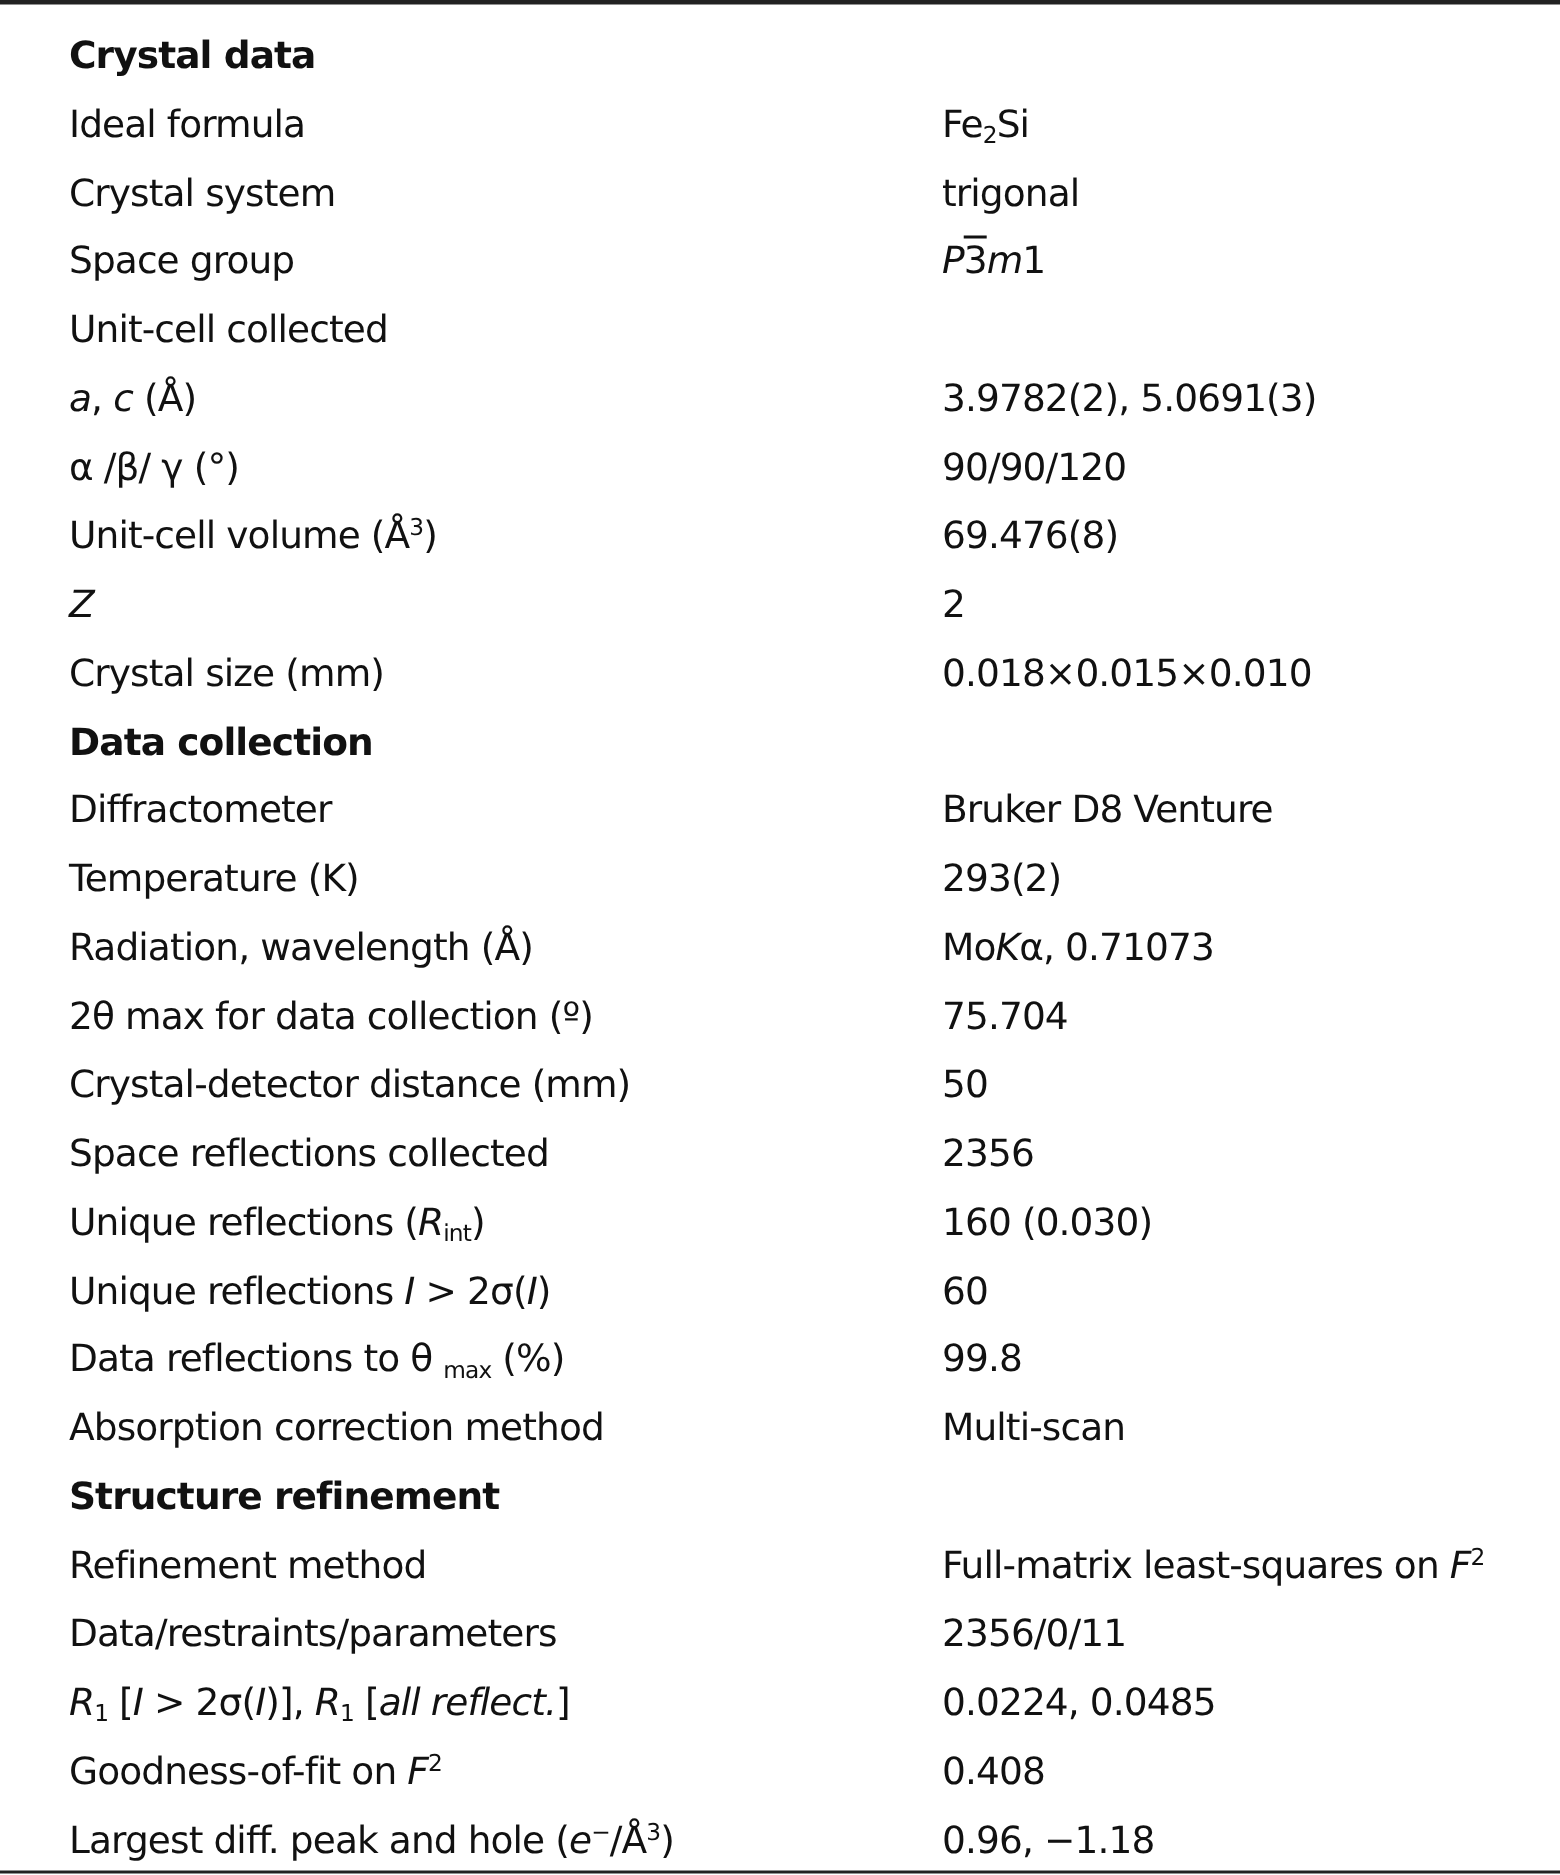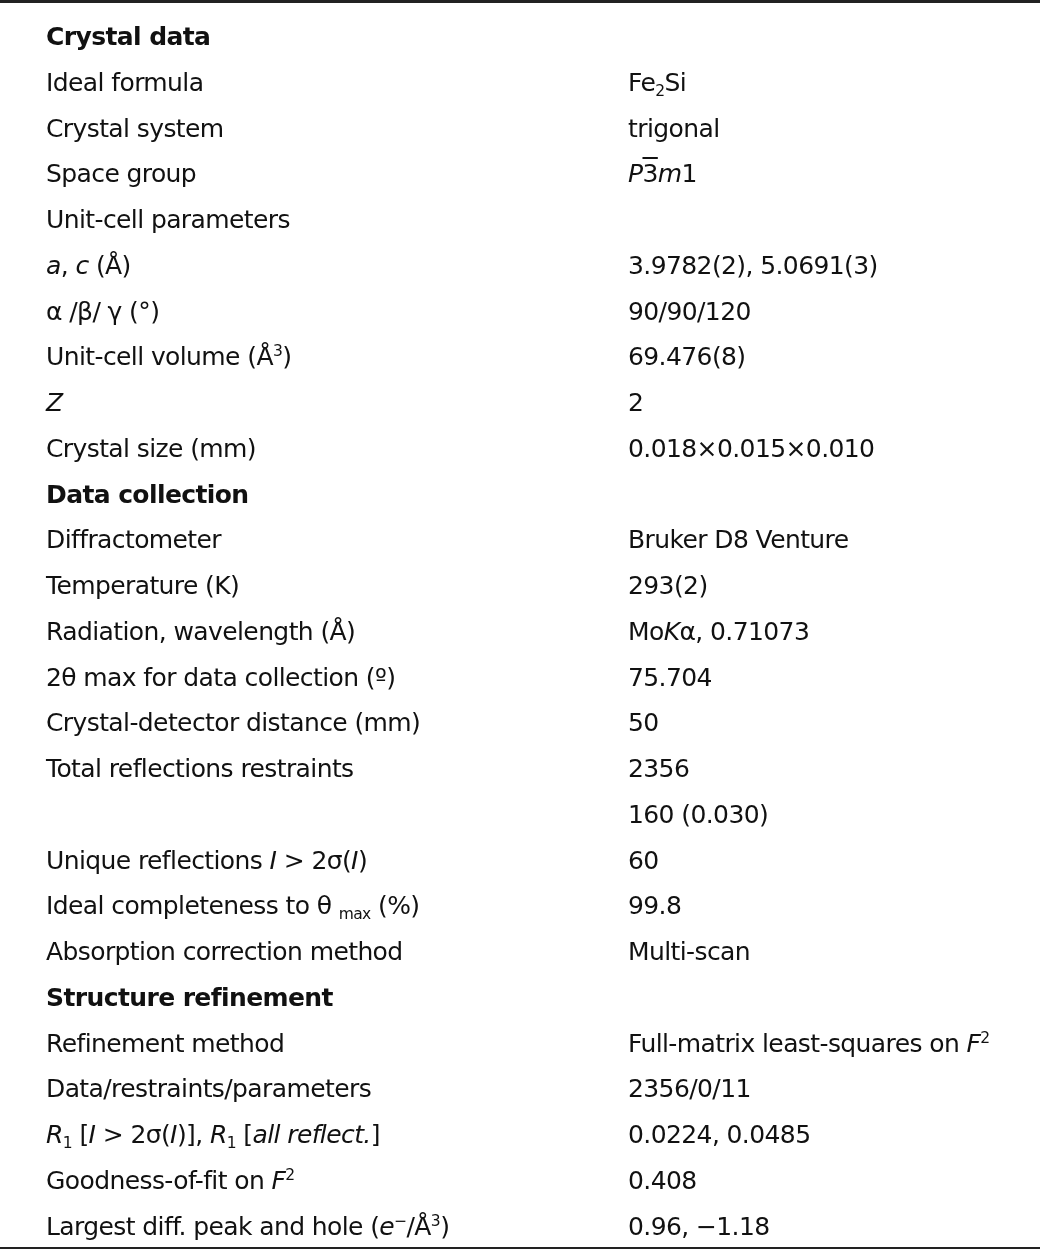--- a/index.html
+++ b/index.html
@@ -39,21 +39,21 @@
   </div>
   <div class="row">
     <span class="lab">Crystal system</span>
     <span class="val">trigonal</span>
   </div>
   <div class="row">
     <span class="lab">Space group</span>
     <span class="val"><i>P</i><span class="bar3">3</span><i>m</i><span>1</span></span>
   </div>
   <div class="row">
-    <span class="lab">Unit-cell parameters</span>
+    <span class="lab">Unit-cell collected</span>
   </div>
   <div class="row">
     <span class="lab"><i>a</i><span>, </span><i>c</i><span> (Å)</span></span>
     <span class="val">3.9782(2), 5.0691(3)</span>
   </div>
   <div class="row">
     <span class="lab">α /β/ γ (°)</span>
     <span class="val">90/90/120</span>
   </div>
   <div class="row">
@@ -86,32 +86,33 @@
   </div>
   <div class="row">
     <span class="lab">2θ max for data collection (º)</span>
     <span class="val">75.704</span>
   </div>
   <div class="row">
     <span class="lab">Crystal-detector distance (mm)</span>
     <span class="val">50</span>
   </div>
   <div class="row">
-    <span class="lab">Total reflections restraints</span>
+    <span class="lab">Space reflections collected</span>
     <span class="val">2356</span>
   </div>
   <div class="row">
+    <span class="lab"><span>Unique reflections (</span><i>R</i><sub>int</sub><span>)</span></span>
     <span class="val">160 (0.030)</span>
   </div>
   <div class="row">
     <span class="lab"><span>Unique reflections </span><i>I</i><span> &gt; 2σ(</span><i>I</i><span>)</span></span>
     <span class="val">60</span>
   </div>
   <div class="row">
-    <span class="lab"><span>Ideal completeness to θ </span><sub>max</sub><span> (%)</span></span>
+    <span class="lab"><span>Data reflections to θ </span><sub>max</sub><span> (%)</span></span>
     <span class="val">99.8</span>
   </div>
   <div class="row">
     <span class="lab">Absorption correction method</span>
     <span class="val">Multi-scan</span>
   </div>
 
   <div class="row section">
     <span class="lab">Structure refinement</span>
   </div>

